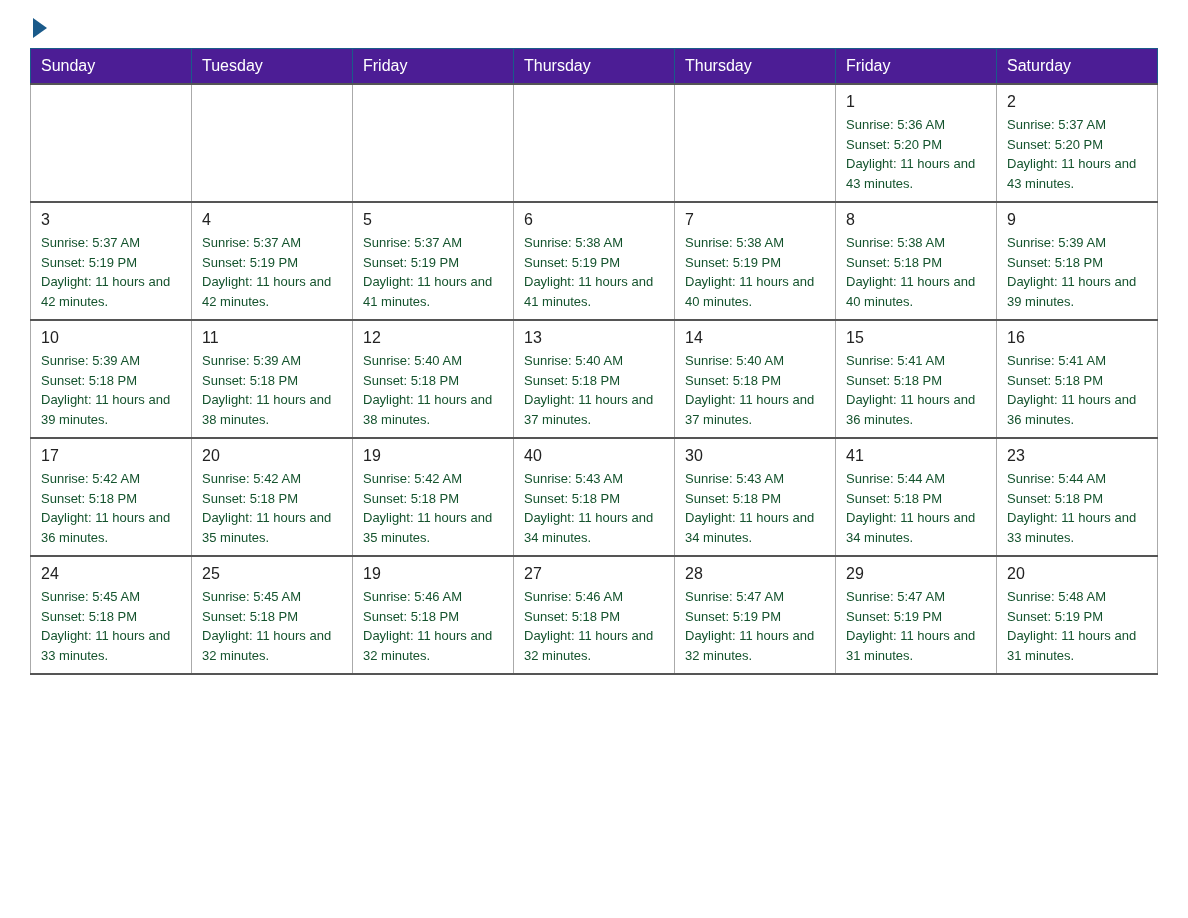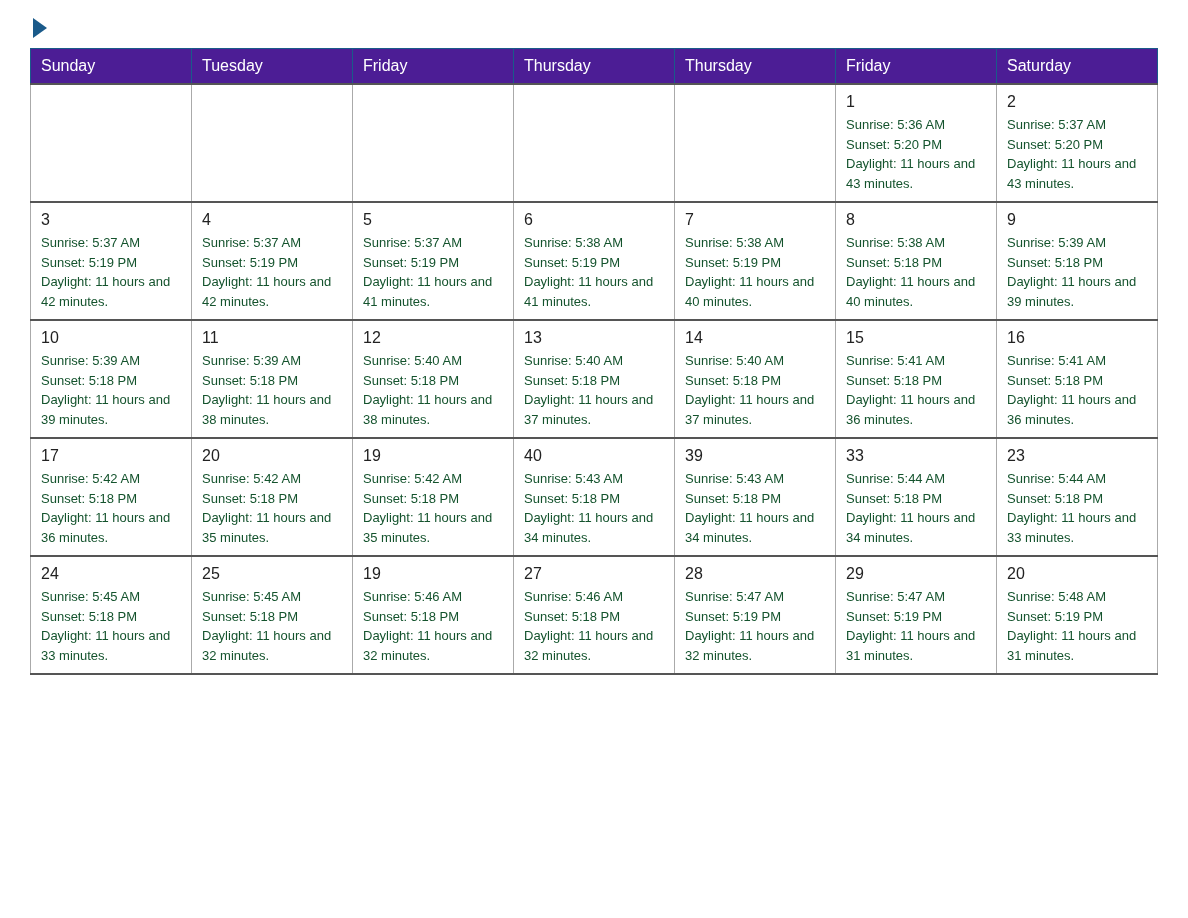--- a/index.html
+++ b/index.html
@@ -217,25 +217,25 @@
         </td>
         <td>
           <div class="day-number">19</div>
           <div class="day-info">Sunrise: 5:42 AM<br>Sunset: 5:18 PM<br>Daylight: 11 hours and 35 minutes.</div>
         </td>
         <td>
           <div class="day-number">40</div>
           <div class="day-info">Sunrise: 5:43 AM<br>Sunset: 5:18 PM<br>Daylight: 11 hours and 34 minutes.</div>
         </td>
         <td>
-          <div class="day-number">39</div>
+          <div class="day-number">30</div>
           <div class="day-info">Sunrise: 5:43 AM<br>Sunset: 5:18 PM<br>Daylight: 11 hours and 34 minutes.</div>
         </td>
         <td>
-          <div class="day-number">33</div>
+          <div class="day-number">41</div>
           <div class="day-info">Sunrise: 5:44 AM<br>Sunset: 5:18 PM<br>Daylight: 11 hours and 34 minutes.</div>
         </td>
         <td>
           <div class="day-number">23</div>
           <div class="day-info">Sunrise: 5:44 AM<br>Sunset: 5:18 PM<br>Daylight: 11 hours and 33 minutes.</div>
         </td>
       </tr>
       <tr>
         <td>
           <div class="day-number">24</div>

